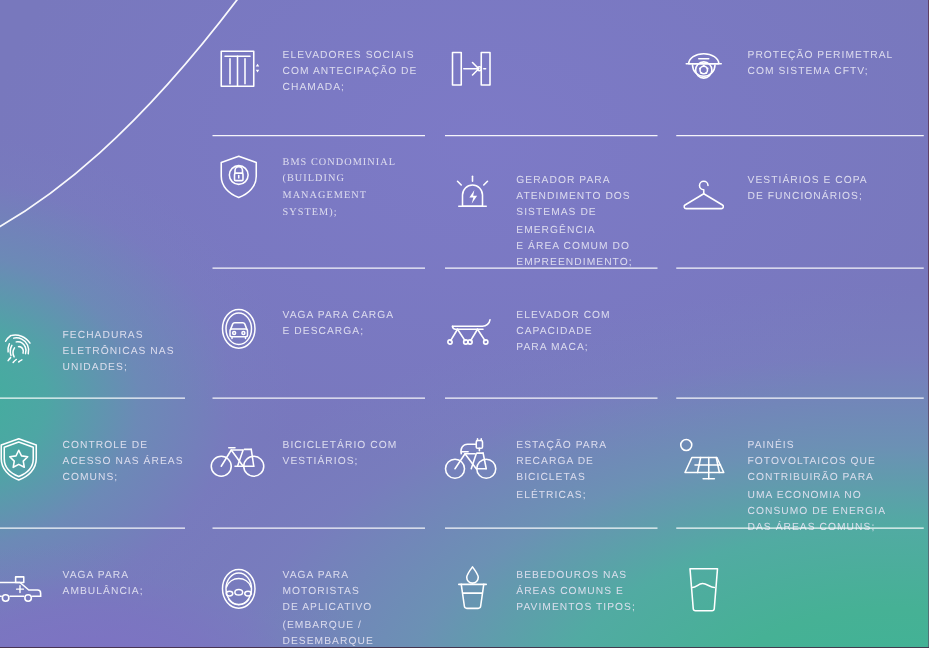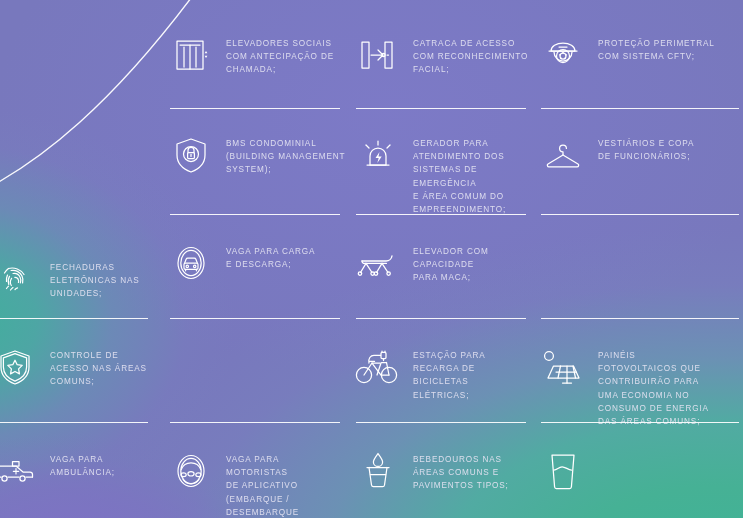--- a/index.html
+++ b/index.html
@@ -161,23 +161,20 @@
           <span class="icon-wrap">
             <svg width="40" height="40" viewBox="0 0 40 40" fill="none" stroke="#fff" stroke-width="1.25" stroke-linecap="round" stroke-linejoin="round">
               <rect x="4" y="7" width="7" height="26"></rect>
               <rect x="27" y="7" width="7" height="26"></rect>
               <line x1="13" y1="20" x2="25" y2="20"></line>
               <path d="M25 20 l-5 -5 M25 20 l-5 5"></path>
               <circle cx="25.5" cy="20" r="1.6"></circle>
               <line x1="29" y1="20" x2="32" y2="20" stroke-dasharray="1.5 1.5"></line>
             </svg>
           </span>
-          <span class="cell-label">CATRACA DE ACESSO
-COM RECONHECIMENTO
-FACIAL;</span>
         </div>
       </div>
       <div class="cell col3" style="left: 540px; top: 30px; width: 200px; height: 76px;">
         <div class="cell-inner">
           <span class="icon-wrap">
             <svg width="40" height="40" viewBox="0 0 40 40" fill="none" stroke="#fff" stroke-width="1.25" stroke-linecap="round" stroke-linejoin="round">
               <path d="M8 16 a12 8 0 0 1 24 0 z"></path>
               <line x1="6" y1="16" x2="34" y2="16"></line>
               <line x1="16" y1="12" x2="24" y2="12"></line>
               <path d="M11 17 a9 9 0 0 0 18 0"></path>
@@ -187,21 +184,21 @@
               <circle cx="23" cy="19.8" r="0.85" fill="#fff" stroke="none"></circle>
               <circle cx="22" cy="23.4" r="0.85" fill="#fff" stroke="none"></circle>
               <circle cx="18" cy="23.4" r="0.85" fill="#fff" stroke="none"></circle>
               <circle cx="17" cy="19.8" r="0.85" fill="#fff" stroke="none"></circle>
             </svg>
           </span>
           <span class="cell-label">PROTEÇÃO PERIMETRAL
 COM SISTEMA CFTV;</span>
         </div>
       </div>
-      <div class="cell col1" style="left: 168px; top: 130px; width: 178px; height: 76px;">
+      <div class="cell col1" style="left: 168px; top: 116px; width: 178px; height: 76px; font-family: Liberation Serif, serif;">
         <div class="cell-inner">
           <span class="icon-wrap">
             <svg width="40" height="40" viewBox="0 0 40 40" fill="none" stroke="#fff" stroke-width="1.25" stroke-linecap="round" stroke-linejoin="round">
               <path d="M20 4 L34 9 v11 c0 8 -6 14 -14 17 C12 34 6 28 6 20 V9 z"></path>
               <circle cx="20" cy="19" r="7.5"></circle>
               <path d="M17 17.5 v-2.2 a3 3 0 0 1 6 0 v2.2"></path>
               <rect x="16.6" y="17.5" width="6.8" height="6" rx="1"></rect>
               <line x1="20" y1="19.4" x2="20" y2="21.4"></line>
             </svg>
           </span>
@@ -307,20 +304,39 @@
           <span class="icon-wrap">
             <svg width="40" height="40" viewBox="0 0 40 40" fill="none" stroke="#fff" stroke-width="1.25" stroke-linecap="round" stroke-linejoin="round">
               <path d="M20 4 L34 9 v11 c0 8 -6 14 -14 17 C12 34 6 28 6 20 V9 z"></path>
               <path d="M20 6.6 L31.6 10.8 v9.2 c0 6.6 -5 11.6 -11.6 14.2 C13.4 31.6 8.4 26.6 8.4 20 v-9.2 z"></path>
               <path d="M20 13.2 l2.2 4.5 l5 0.7 l-3.6 3.5 l0.85 4.95 L20 24.5 l-4.45 2.35 l0.85 -4.95 l-3.6 -3.5 l5 -0.7 z"></path>
             </svg>
           </span>
           <span class="cell-label">CONTROLE DE
 ACESSO NAS ÁREAS
 COMUNS;</span>
+        </div>
+      </div>
+      <div class="cell col1" style="left: 168px; top: 342px; width: 178px; height: 76px;">
+        <div class="cell-inner">
+          <span class="icon-wrap">
+            <svg width="46" height="36" viewBox="0 0 46 36" fill="none" stroke="#fff" stroke-width="1.25" stroke-linecap="round" stroke-linejoin="round">
+              <circle cx="9" cy="24" r="8"></circle>
+              <circle cx="35" cy="24" r="8"></circle>
+              <path d="M9 24 L17 11 L26.5 24 L35 24"></path>
+              <path d="M17 11 L26 11"></path>
+              <path d="M22 24 L26.5 11"></path>
+              <line x1="26.5" y1="24" x2="20" y2="24"></line>
+              <path d="M27.5 10.5 L33 10.5"></path>
+              <path d="M33 10.5 L35 24"></path>
+              <line x1="15" y1="9.2" x2="20" y2="9.2"></line>
+            </svg>
+          </span>
+          <span class="cell-label">BICICLETÁRIO COM
+VESTIÁRIOS;</span>
         </div>
       </div>
       <div class="cell col2" style="left: 355px; top: 342px; width: 178px; height: 76px;">
         <div class="cell-inner">
           <span class="icon-wrap">
             <svg width="46" height="42" viewBox="0 0 46 42" fill="none" stroke="#fff" stroke-width="1.25" stroke-linecap="round" stroke-linejoin="round">
               <circle cx="9" cy="29" r="7.6"></circle>
               <circle cx="34" cy="29" r="7.6"></circle>
               <path d="M9 29 L17 17 L26 29 L34 29"></path>
               <path d="M17 17 L25 17"></path>

